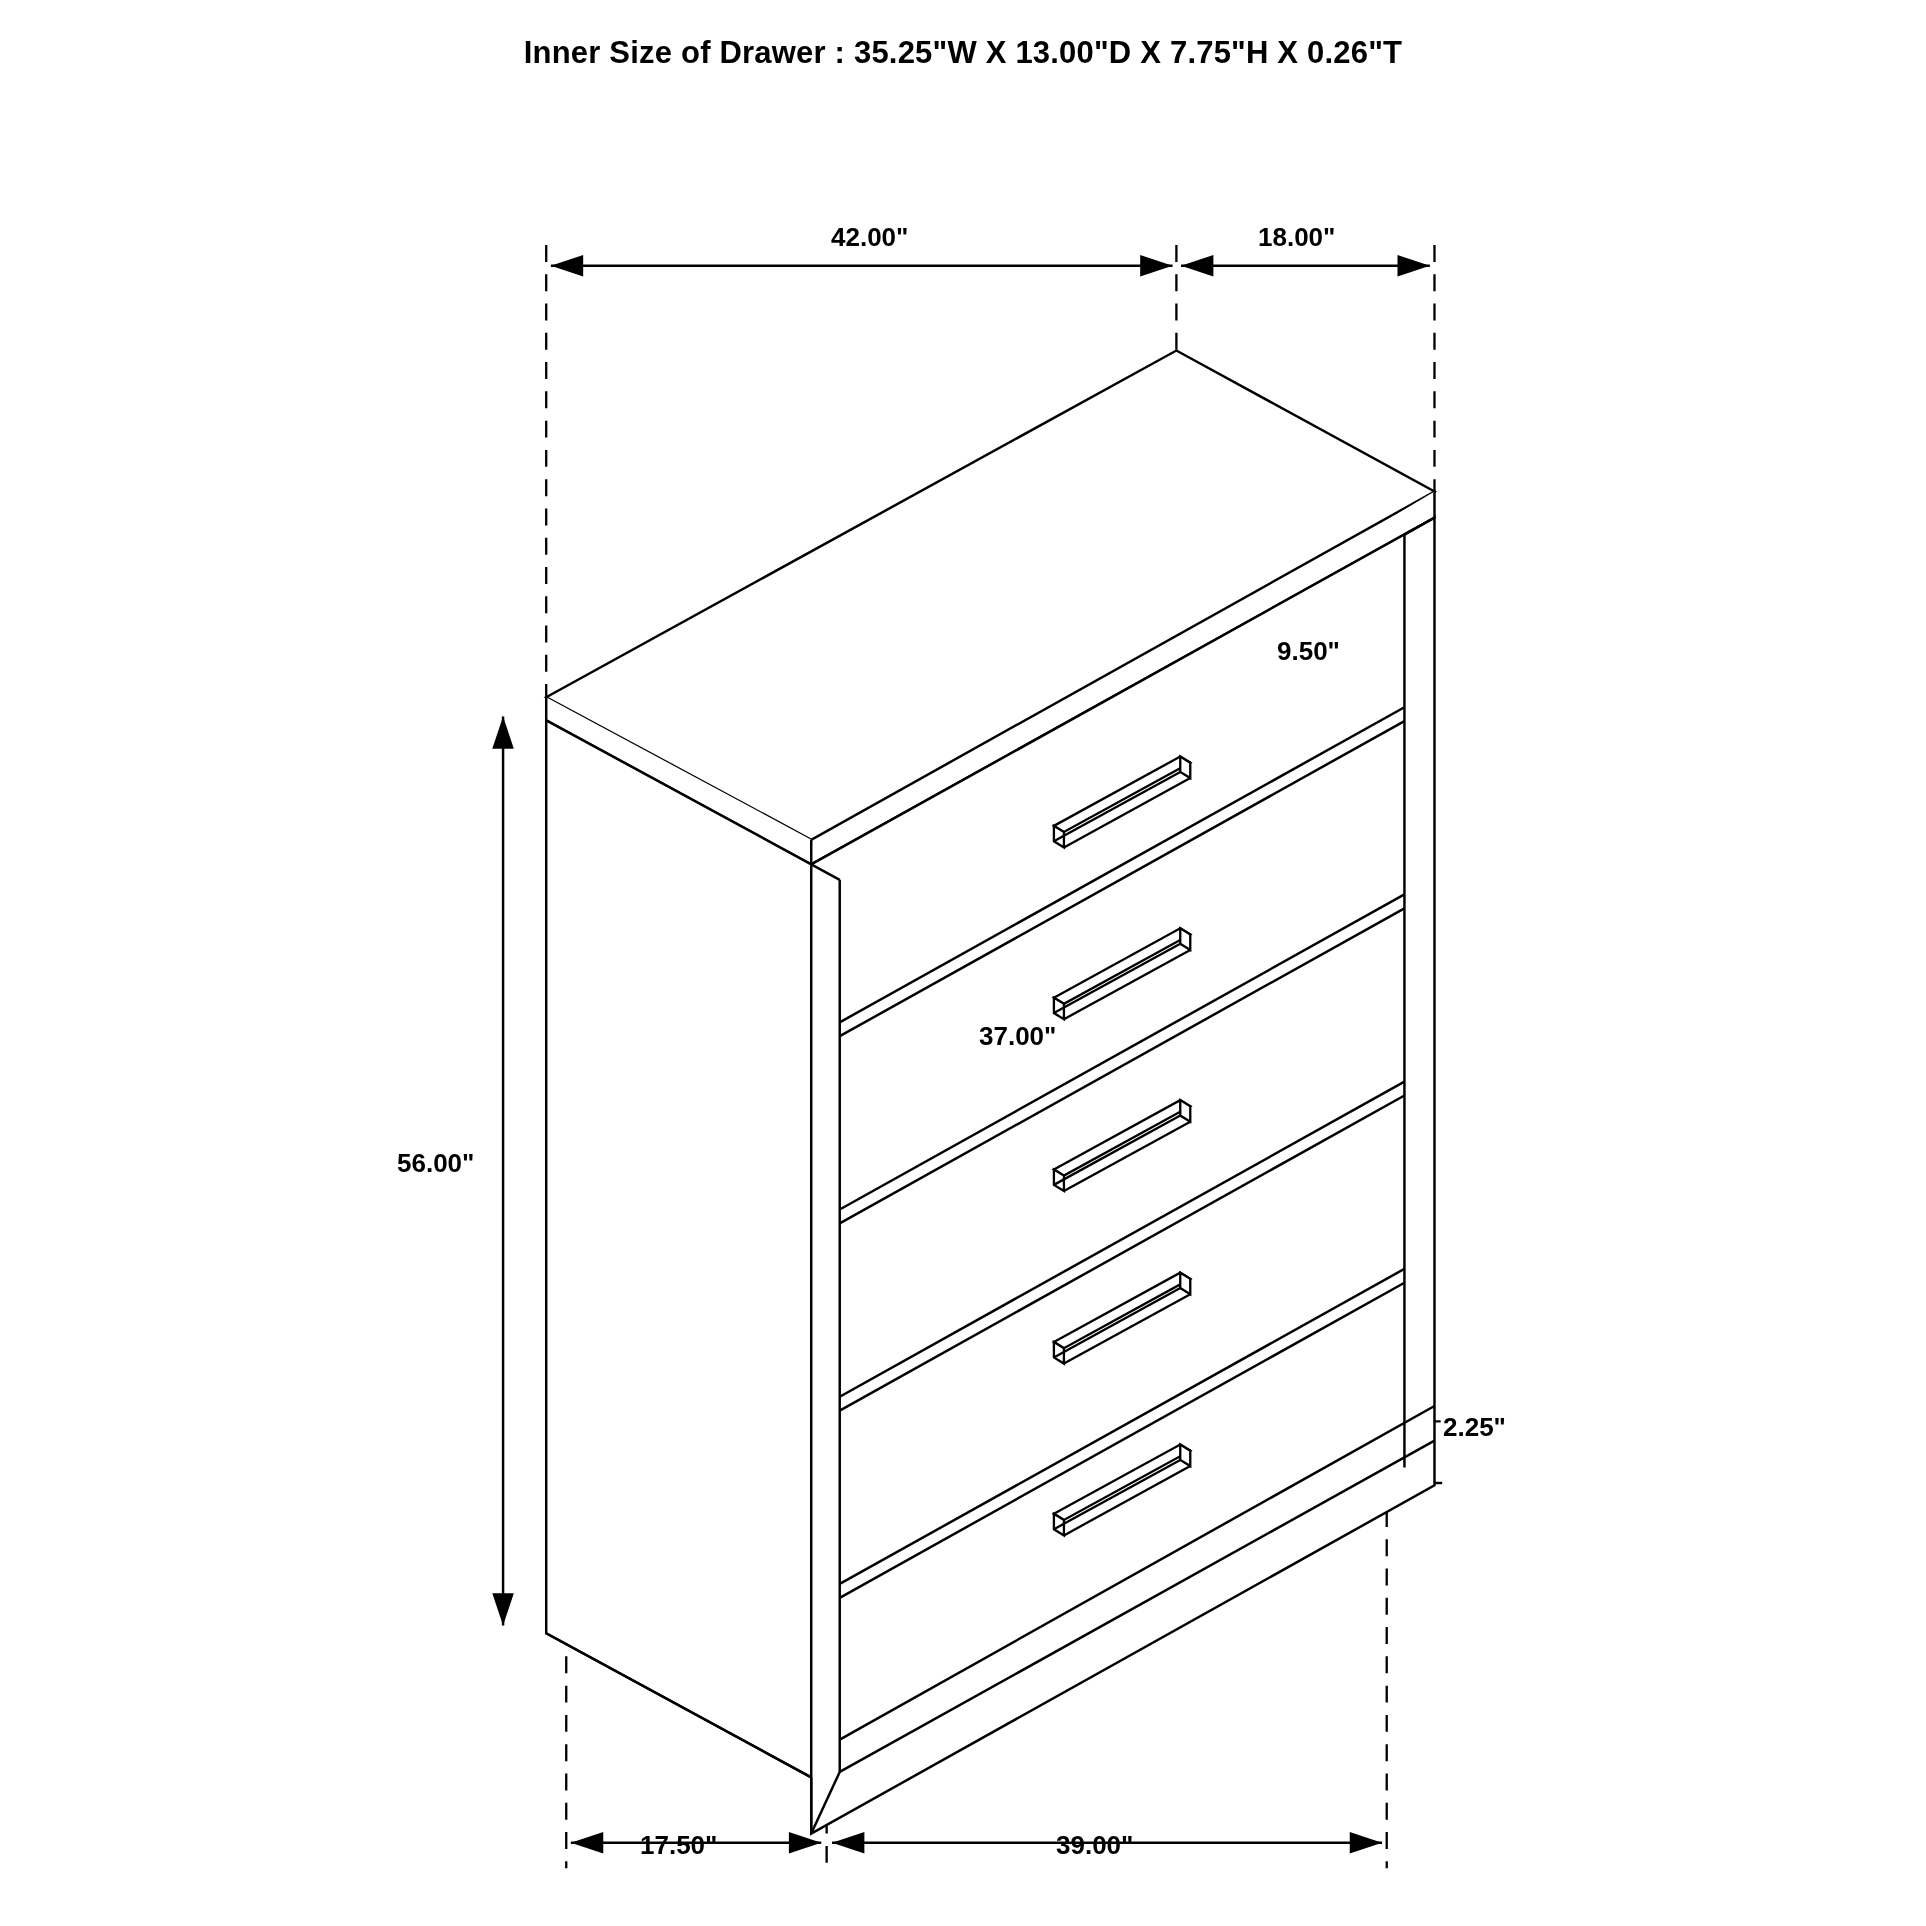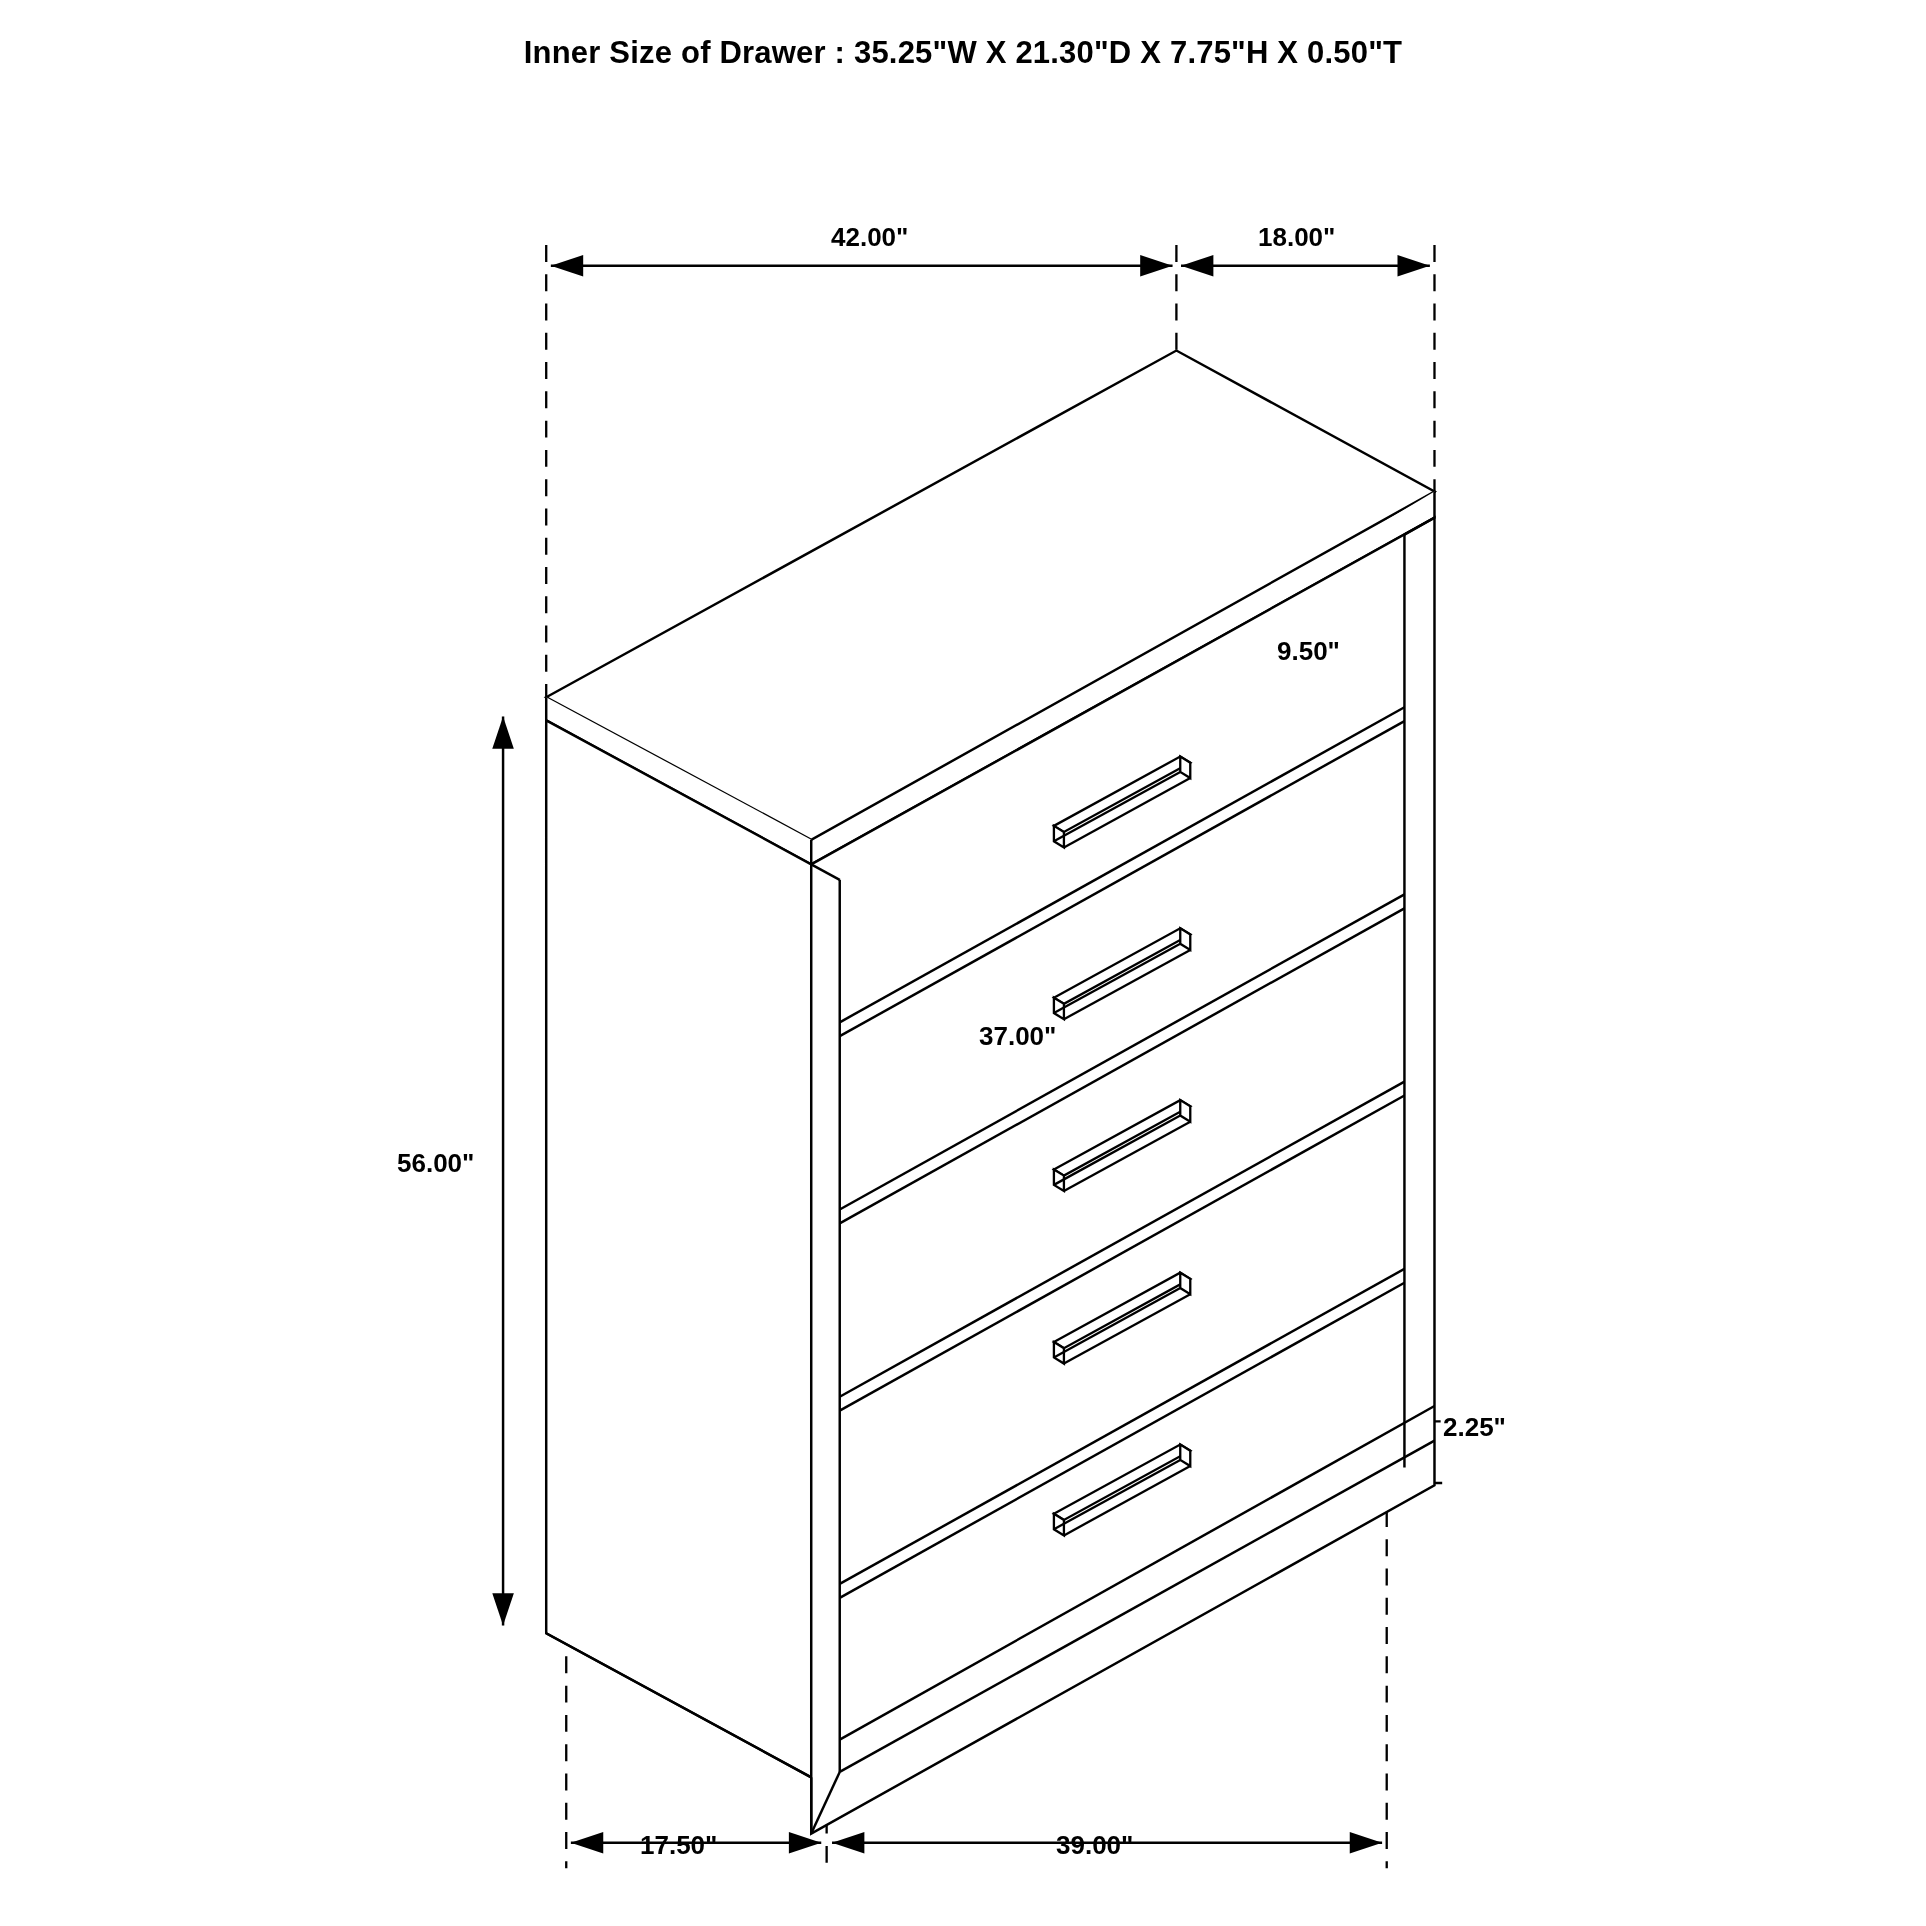--- a/index.html
+++ b/index.html
@@ -45,21 +45,21 @@
     font-weight: bold;
     color: #000000;
     white-space: nowrap;
   }
 </style>
 </head>
 <body>
 
 <div id="stage">
 
-  <div class="title">Inner Size of Drawer : 35.25"W X 21.30"D X 7.75"H X 0.50"T</div>
+  <div class="title">Inner Size of Drawer : 35.25"W X 13.00"D X 7.75"H X 0.26"T</div>
 
   <svg class="diagram" viewBox="0 0 2500 2500">
     <g fill="none" stroke="#000000" stroke-width="3.2" stroke-linejoin="miter" stroke-linecap="butt">
 
       <g stroke-dasharray="22 16" stroke-width="3">
 
         <line x1="709" y1="318" x2="709" y2="905"></line>
 
         <line x1="1527" y1="318" x2="1527" y2="455"></line>
 

